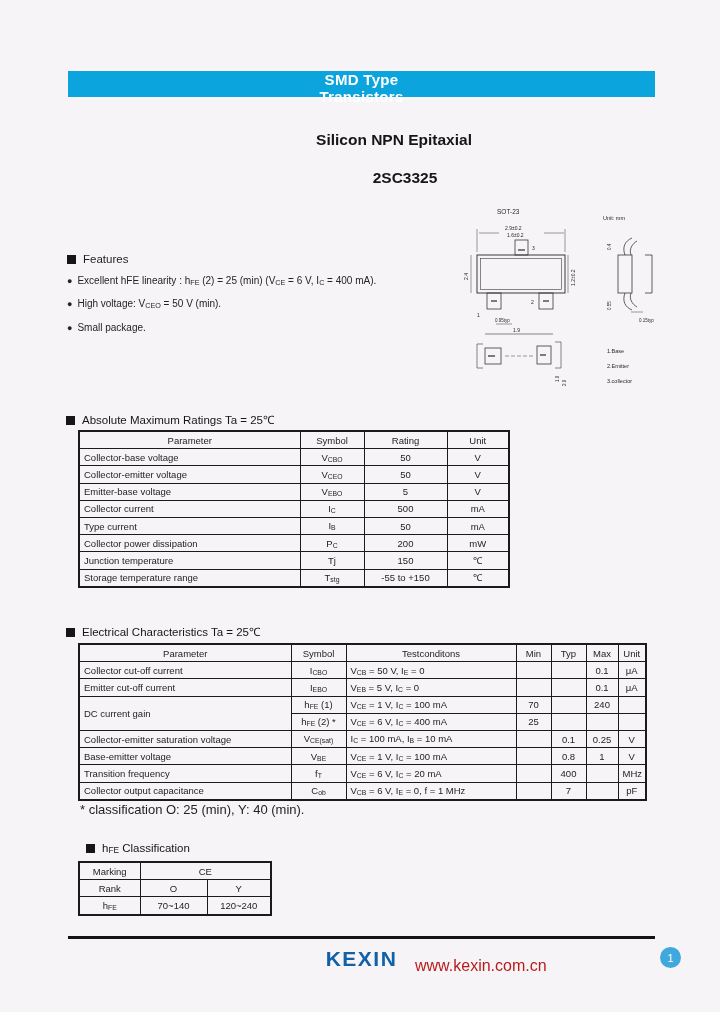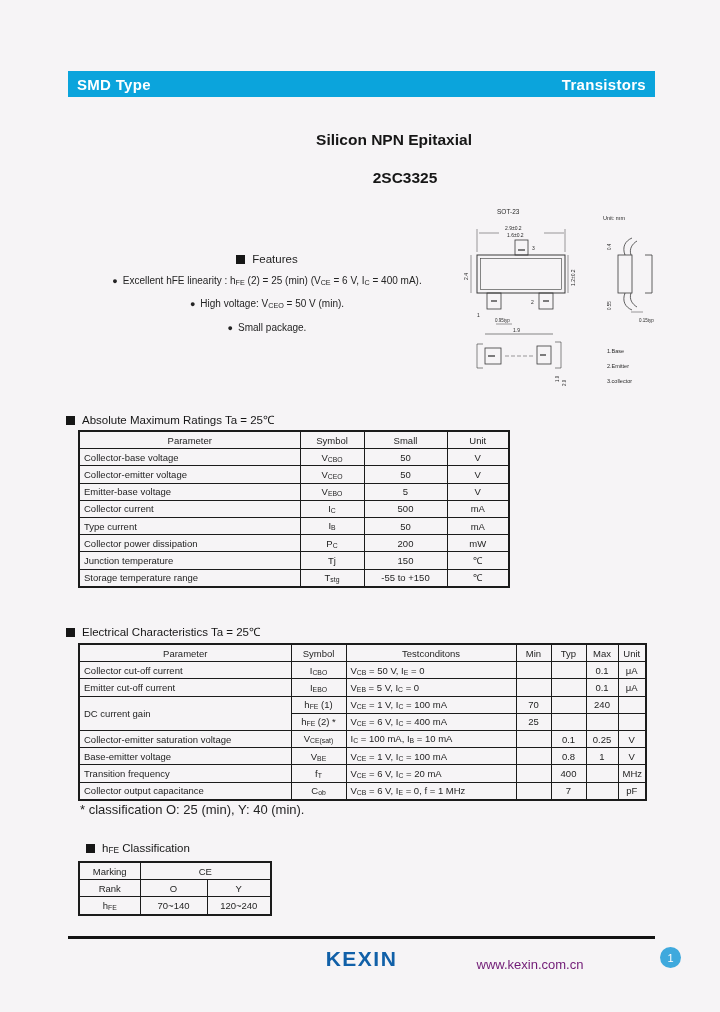--- a/index.html
+++ b/index.html
@@ -1,47 +1,47 @@
 <!DOCTYPE html>
 <html><head>
 <meta charset="utf-8">
 <style>
   html,body{margin:0;padding:0;}
   body{background:#f6f4f6;font-family:"Liberation Sans", sans-serif;color:#1e1e1e;}
   .page{position:relative;width:720px;height:1012px;background:#f6f4f6;overflow:hidden;}
 
   .banner{position:absolute;left:68px;top:71px;width:587px;height:26px;background:#0ba4dc;
     color:#fff;font-size:15px;font-weight:700;display:flex;justify-content:space-between;
-    align-items:center;padding:0 9px;box-sizing:border-box;letter-spacing:.3px;}
+    align-items:center;padding:0 9px;box-sizing:border-box;letter-spacing:.3px;flex-direction:column;}
 
   .title{position:absolute;left:0;width:720px;text-align:center;font-weight:700;font-size:15.5px;color:#161616;}
   .t1{top:131px;padding-left:34px;} .t2{top:169px;margin-left:45px;}
 
   .sec{position:absolute;font-size:11.5px;color:#161616;white-space:nowrap;}
   .sq{display:inline-block;width:9px;height:9px;background:#161616;margin-right:7px;vertical-align:-1px;}
 
-  .feat{position:absolute;left:67px;top:253px;width:400px;text-align:center;}
+  .feat{position:absolute;left:67px;top:253px;width:400px;}
   .feat-head{font-size:11.5px;margin-bottom:10px;}
   .feat-item{font-size:10px;color:#242424;margin-bottom:11px;white-space:nowrap;}
   .dot{display:inline-block;margin-right:5px;font-size:9px;vertical-align:0;}
   .dot::before{content:"●";}
 
   table.dtable{position:absolute;border-collapse:collapse;table-layout:fixed;border:2px solid #1b1b1b;background:transparent;padding-left:24px;}
   .dtable td,.dtable th{border:1px solid #1b1b1b;font-size:9.5px;font-weight:400;text-align:center;
     padding:0 4px;height:16.2px;white-space:nowrap;overflow:hidden;color:#242424;}
   .dtable .al{text-align:left;}
 
   .sb{font-size:0.72em;vertical-align:-0.18em;}
 
   .fnote{position:absolute;left:80px;top:802px;font-size:13px;color:#242424;}
 
   .footer-line{position:absolute;left:68px;top:936px;width:587px;height:3px;background:#131313;}
   .logo{position:absolute;left:68px;top:947px;width:587px;text-align:center;font-size:21px;
     font-weight:800;color:#1160a8;letter-spacing:1.5px;font-style:normal;}
-  .url{position:absolute;top:957px;left:415px;width:230px;text-align:center;font-size:13px;color:#701a75;}
+  .url{position:absolute;top:957px;left:415px;width:230px;text-align:left;font-size:16px;color:#b91c1c;}
   .pagenum{position:absolute;left:660px;top:947px;width:21px;height:21px;border-radius:50%;
     background:#3fa9dd;color:#fff;font-size:11px;display:flex;align-items:center;justify-content:center;}
 
   .pkg{position:absolute;left:455px;top:200px;width:215px;height:200px;}
   .pkg text{font-family:"Liberation Sans", sans-serif;fill:#2a2a2a;}
 </style>
 </head>
 <body>
 
 <div class="page">
@@ -128,21 +128,21 @@
     <colgroup>
         <col style="width:221px">
         <col style="width:64px">
         <col style="width:83px">
         <col style="width:62px">
       </colgroup>
     <thead>
         <tr>
           <th><span>Parameter</span></th>
           <th><span>Symbol</span></th>
-          <th><span>Small</span></th>
+          <th><span>Rating</span></th>
           <th><span>Unit</span></th>
         </tr>
       </thead>
       <tbody>
         <tr>
           <td class="al"><span>Collector-base voltage</span></td>
           <td><span>V</span><span class="sb">CBO</span></td>
           <td><span>50</span></td>
           <td><span>V</span></td>
         </tr>

